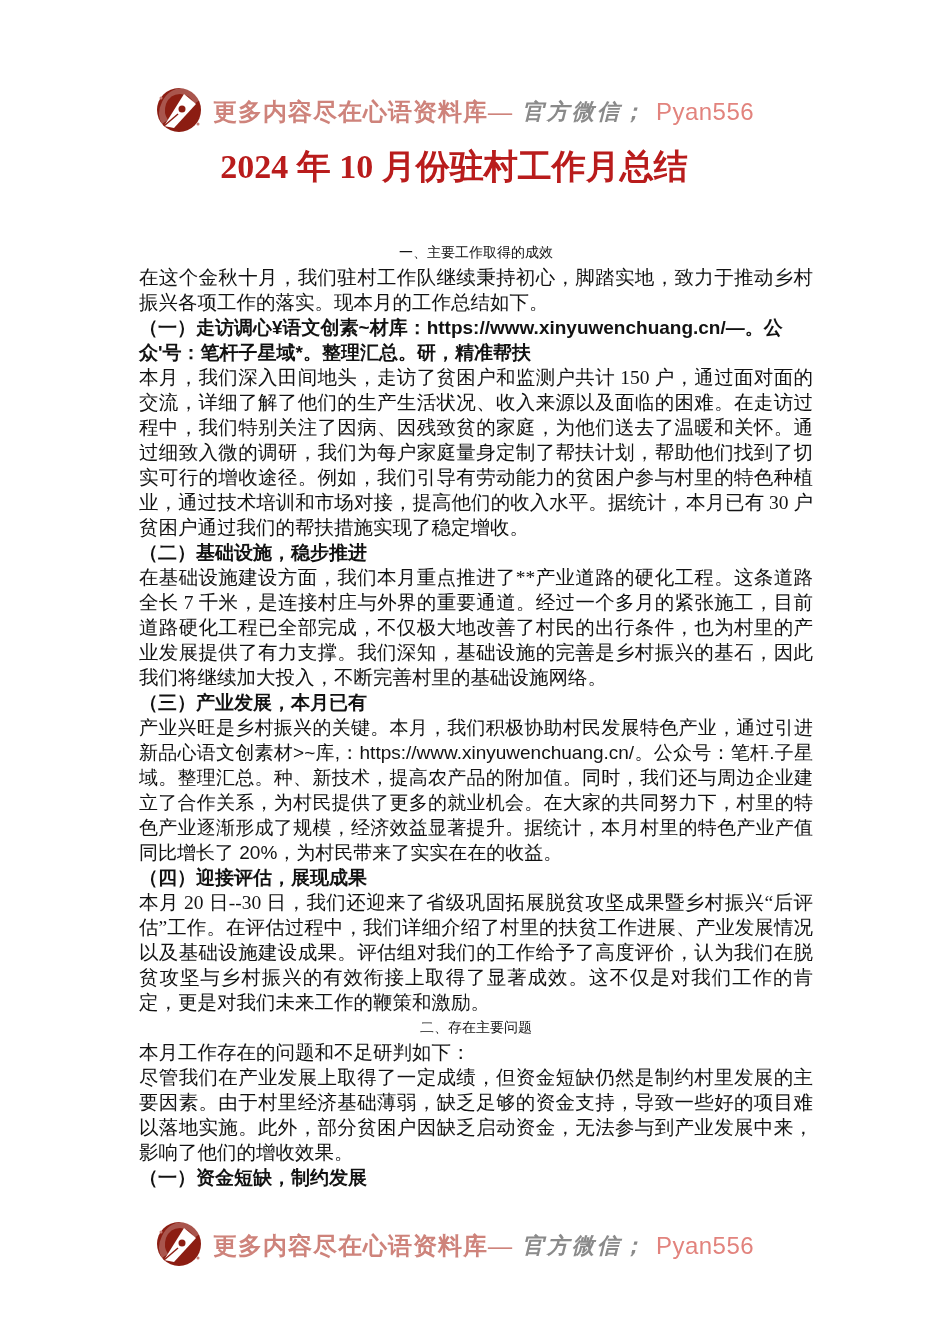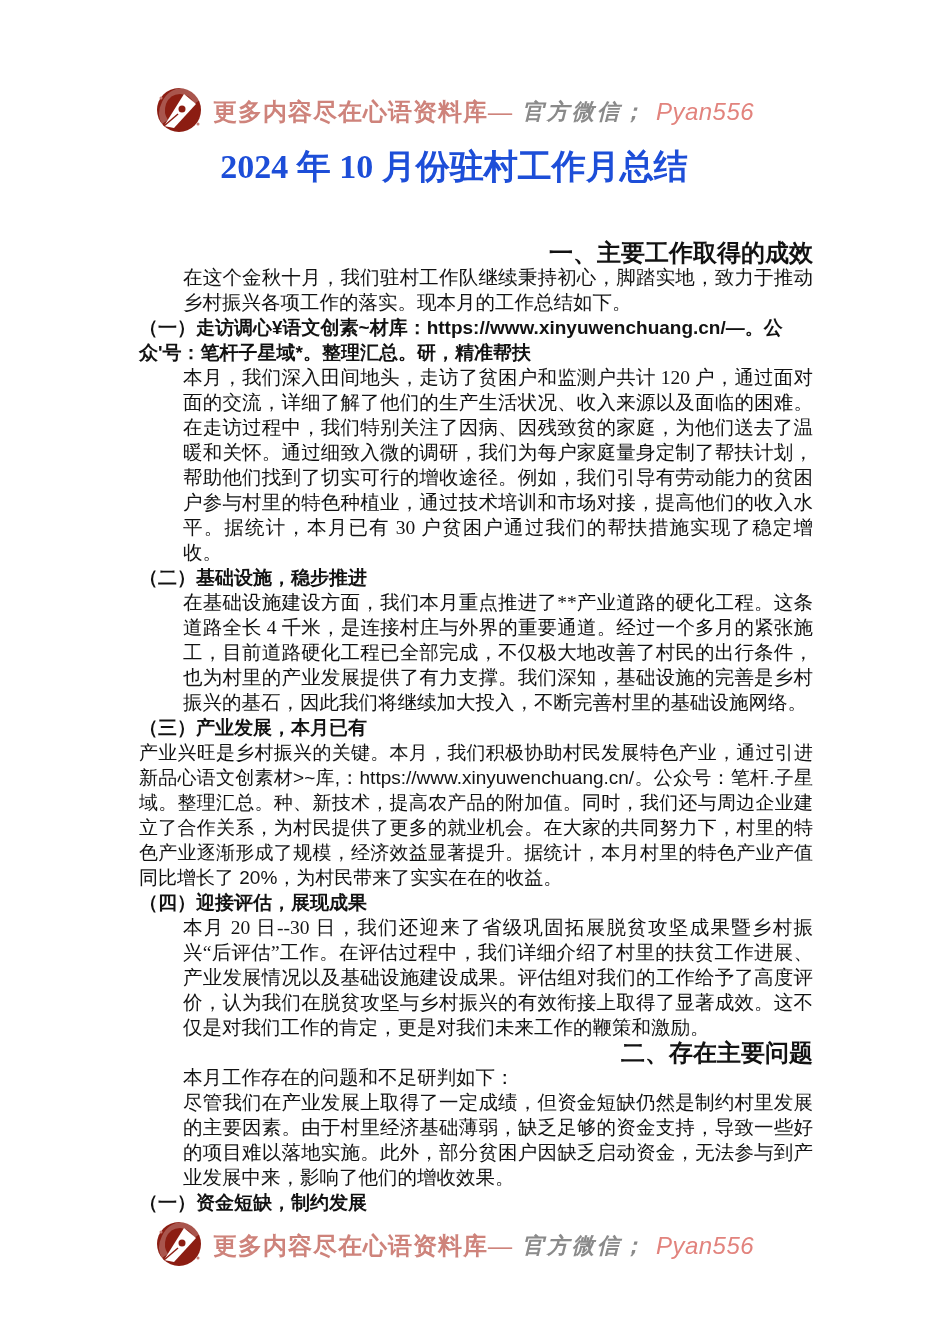--- a/index.html
+++ b/index.html
@@ -21,48 +21,47 @@
   .wm-main{
     font-family:"Liberation Serif","DejaVu Serif",serif;
     font-size:24px;font-weight:bold;letter-spacing:1px;
   }
   .wm-label{
     font-family:"DejaVu Serif","Liberation Serif",serif;
     font-style:italic;font-size:22px;font-weight:bold;letter-spacing:3px;text-align:center;
   }
   .wm-account{
     font-family:"Liberation Sans","DejaVu Sans",sans-serif;
-    font-size:24px;letter-spacing:0.5px;font-style:italic;
+    font-size:24px;letter-spacing:0.5px;
   }
 
   
   .doc-title{
     position:absolute;top:143px;left:0;width:100%;
     text-align:center;font-weight:bold;font-size:34px;line-height:48px;
-    font-family:"Liberation Serif","DejaVu Serif",serif;color:#1d4ed8;
+    font-family:"Liberation Serif","DejaVu Serif",serif;color:#b91c1c;
   }
 
   
   .doc-body{
     position:absolute;top:240px;left:139px;width:674px;
     font-size:19.5px;line-height:25px;text-align:justify;
   }
   .blk{margin:0;padding:0;word-break:break-all;}
   .blk-h1{
     font-family:"Liberation Sans","DejaVu Sans",sans-serif;
-    font-weight:bold;font-size:24px;text-align:right;
+    font-weight:normal;font-size:14px;text-align:center;
   }
   .blk-h2{
     font-family:"Liberation Sans","DejaVu Sans",sans-serif;
     font-weight:bold;font-size:19px;text-align:left;
   }
   .blk-p{
     font-family:"Liberation Serif","DejaVu Serif",serif;
     font-size:19.5px;
-    margin-left:44px;
   }
   .blk-ps{
     font-family:"Liberation Sans","DejaVu Sans",sans-serif;
     font-size:19px;
   }
 </style>
 </head>
 <body>
 
 <div class="page">
@@ -83,23 +82,23 @@
     <span class="wm-label" style="color:#8A8A8A">官方微信；</span>
     <span class="wm-account" style="color:#E2837D">Pyan556</span>
   </div>
 
   <div class="doc-title">2024 年 10 月份驻村工作月总结</div>
 
   <div class="doc-body">
       <div class="blk blk-h1">一、主要工作取得的成效</div>
       <div class="blk blk-p">在这个金秋十月，我们驻村工作队继续秉持初心，脚踏实地，致力于推动乡村振兴各项工作的落实。现本月的工作总结如下。</div>
       <div class="blk blk-h2">（一）走访调心¥语文创素~材库：https://www.xinyuwenchuang.cn/—。公众'号：笔杆子星域*。整理汇总。研，精准帮扶</div>
-      <div class="blk blk-p">本月，我们深入田间地头，走访了贫困户和监测户共计 120 户，通过面对面的交流，详细了解了他们的生产生活状况、收入来源以及面临的困难。在走访过程中，我们特别关注了因病、因残致贫的家庭，为他们送去了温暖和关怀。通过细致入微的调研，我们为每户家庭量身定制了帮扶计划，帮助他们找到了切实可行的增收途径。例如，我们引导有劳动能力的贫困户参与村里的特色种植业，通过技术培训和市场对接，提高他们的收入水平。据统计，本月已有 30 户贫困户通过我们的帮扶措施实现了稳定增收。</div>
+      <div class="blk blk-p">本月，我们深入田间地头，走访了贫困户和监测户共计 150 户，通过面对面的交流，详细了解了他们的生产生活状况、收入来源以及面临的困难。在走访过程中，我们特别关注了因病、因残致贫的家庭，为他们送去了温暖和关怀。通过细致入微的调研，我们为每户家庭量身定制了帮扶计划，帮助他们找到了切实可行的增收途径。例如，我们引导有劳动能力的贫困户参与村里的特色种植业，通过技术培训和市场对接，提高他们的收入水平。据统计，本月已有 30 户贫困户通过我们的帮扶措施实现了稳定增收。</div>
       <div class="blk blk-h2">（二）基础设施，稳步推进</div>
-      <div class="blk blk-p">在基础设施建设方面，我们本月重点推进了**产业道路的硬化工程。这条道路全长 4 千米，是连接村庄与外界的重要通道。经过一个多月的紧张施工，目前道路硬化工程已全部完成，不仅极大地改善了村民的出行条件，也为村里的产业发展提供了有力支撑。我们深知，基础设施的完善是乡村振兴的基石，因此我们将继续加大投入，不断完善村里的基础设施网络。</div>
+      <div class="blk blk-p">在基础设施建设方面，我们本月重点推进了**产业道路的硬化工程。这条道路全长 7 千米，是连接村庄与外界的重要通道。经过一个多月的紧张施工，目前道路硬化工程已全部完成，不仅极大地改善了村民的出行条件，也为村里的产业发展提供了有力支撑。我们深知，基础设施的完善是乡村振兴的基石，因此我们将继续加大投入，不断完善村里的基础设施网络。</div>
       <div class="blk blk-h2">（三）产业发展，本月已有</div>
       <div class="blk blk-ps">产业兴旺是乡村振兴的关键。本月，我们积极协助村民发展特色产业，通过引进新品心语文创素材&gt;~库,：https://www.xinyuwenchuang.cn/。公众号：笔杆.子星域。整理汇总。种、新技术，提高农产品的附加值。同时，我们还与周边企业建立了合作关系，为村民提供了更多的就业机会。在大家的共同努力下，村里的特色产业逐渐形成了规模，经济效益显著提升。据统计，本月村里的特色产业产值同比增长了 20%，为村民带来了实实在在的收益。</div>
       <div class="blk blk-h2">（四）迎接评估，展现成果</div>
       <div class="blk blk-p">本月 20 日--30 日，我们还迎来了省级巩固拓展脱贫攻坚成果暨乡村振兴“后评估”工作。在评估过程中，我们详细介绍了村里的扶贫工作进展、产业发展情况以及基础设施建设成果。评估组对我们的工作给予了高度评价，认为我们在脱贫攻坚与乡村振兴的有效衔接上取得了显著成效。这不仅是对我们工作的肯定，更是对我们未来工作的鞭策和激励。</div>
       <div class="blk blk-h1">二、存在主要问题</div>
       <div class="blk blk-p">本月工作存在的问题和不足研判如下：</div>
       <div class="blk blk-p">尽管我们在产业发展上取得了一定成绩，但资金短缺仍然是制约村里发展的主要因素。由于村里经济基础薄弱，缺乏足够的资金支持，导致一些好的项目难以落地实施。此外，部分贫困户因缺乏启动资金，无法参与到产业发展中来，影响了他们的增收效果。</div>
       <div class="blk blk-h2">（一）资金短缺，制约发展</div>
     </div>
 

